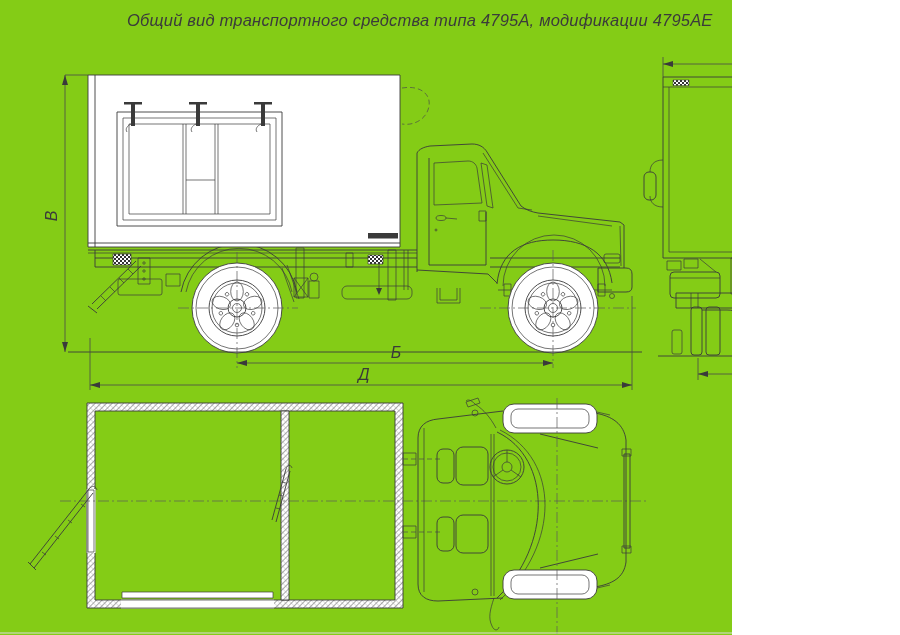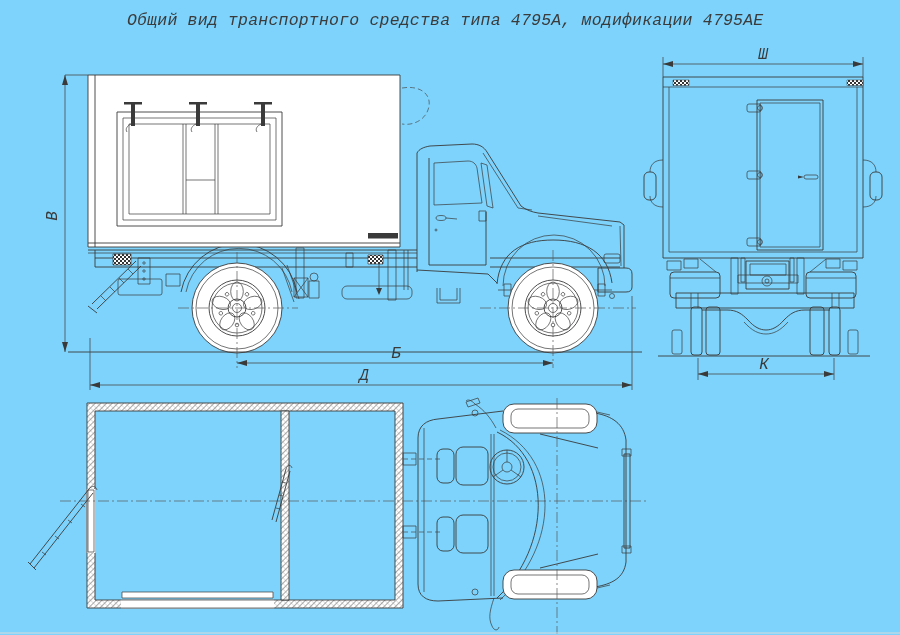--- a/index.html
+++ b/index.html
@@ -1,17 +1,17 @@
 <!DOCTYPE html>
 <html><head>
 <meta charset="utf-8">
 <style>
   html,body{margin:0;padding:0;background:#fff;}
-  .page{position:relative;width:900px;height:635px;background:#7dd3fc;overflow:hidden;
-        font-family:Liberation Mono, monospace;}
+  .page{position:relative;width:732px;height:635px;background:#84cc16;overflow:hidden;
+        font-family:Liberation Sans, sans-serif;}
   .title{position:absolute;top:11px;left:127px;font-style:italic;font-size:16.5px;
          color:#3b3b3b;letter-spacing:0.2px;white-space:nowrap;}
   svg{position:absolute;top:0;left:0;}
   svg *{vector-effect:non-scaling-stroke;}
   .ln{stroke:#3a3a3a;stroke-width:0.9;fill:none;}
   .tn{stroke:#3a3a3a;stroke-width:0.7;fill:none;}
   .fill{fill:#3a3a3a;stroke:none;}
   .wht{fill:#ffffff;}
   .cl{stroke:#5a5a5a;stroke-width:0.7;fill:none;stroke-dasharray:11 3 2 3;}
   .hid{stroke:#4a4a4a;stroke-width:0.7;fill:none;stroke-dasharray:5 3;}

